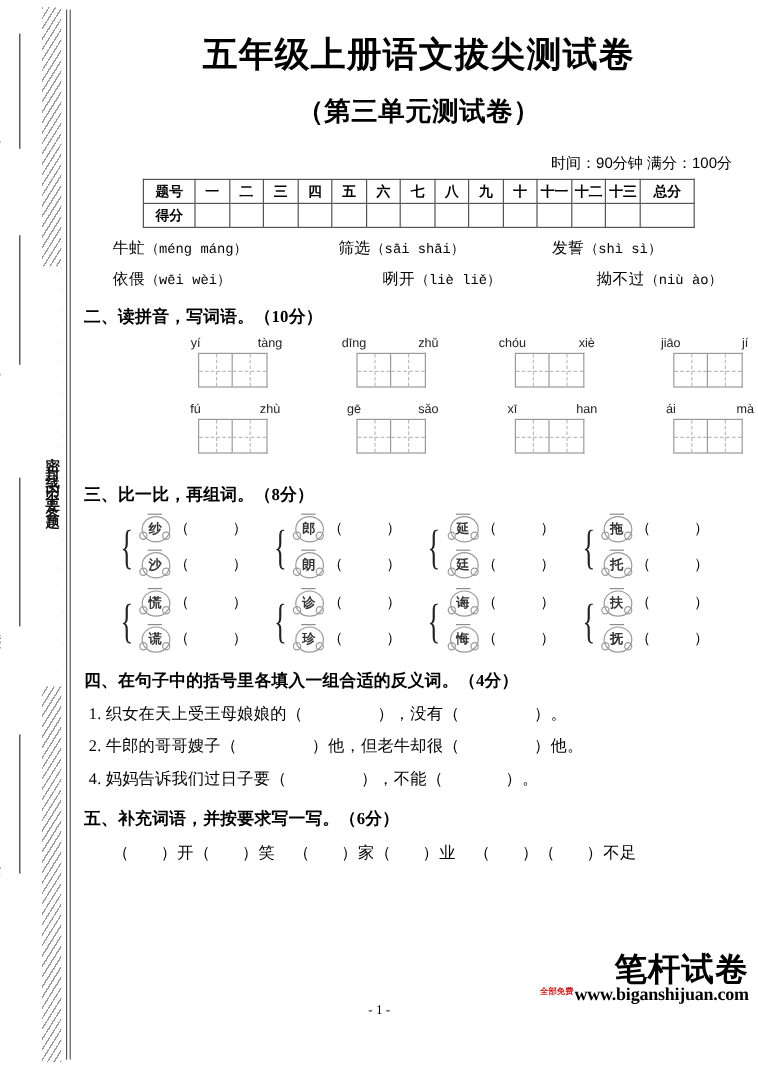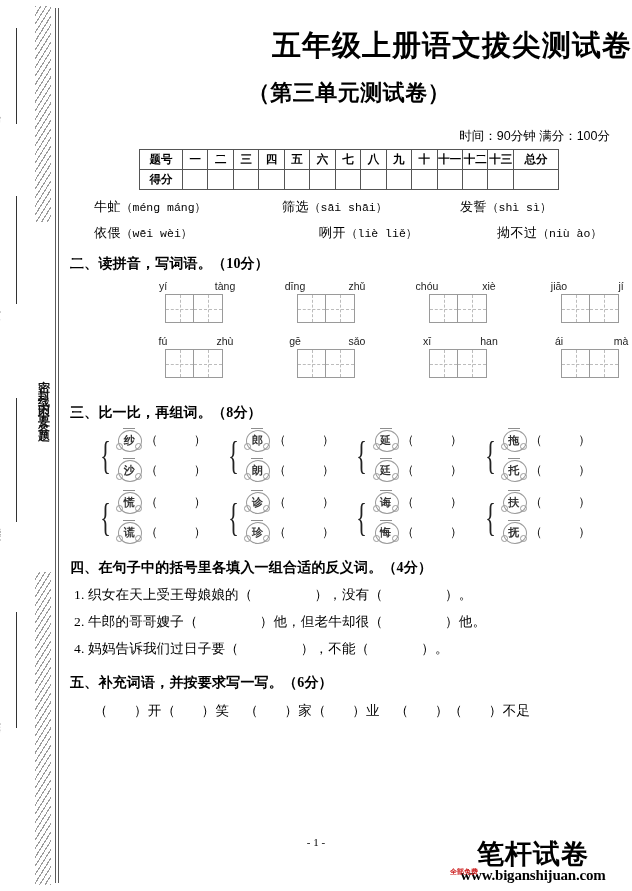--- a/index.html
+++ b/index.html
@@ -61,21 +61,21 @@
   }
   .border-rule.r1{left:55px;}
   .border-rule.r2{left:58px;}
 
   
   .content{
     position:absolute;left:66px;top:0;width:566px;height:891px;
   }
   h1.title{
     margin:0;padding:26px 0 0 0;
-    text-align:right;
+    text-align:center;
     font-size:29px;
     font-weight:700;
     letter-spacing:1px;
     font-family:"Liberation Serif","DejaVu Serif",serif;
   }
   h2.subtitle{
     margin:0;padding:12px 0 0 0;
     text-align:center;
     font-size:22px;
     font-weight:700;
@@ -85,21 +85,21 @@
     margin:20px 22px 4px 0;
     text-align:right;
     font-size:12.5px;
     font-family:"Liberation Sans","DejaVu Sans",sans-serif;
   }
 
   
   table.score{
     border-collapse:collapse;
     margin:3px auto 0 auto;
-    width:420px;
+    width:460px;
     table-layout:fixed;
     border-radius:14px;
   }
   table.score td{
     border:1px solid #555;
     height:17px;
     text-align:center;
     vertical-align:middle;
     font-size:11.5px;
     font-family:"Liberation Sans","DejaVu Sans",sans-serif;
@@ -228,21 +228,21 @@
   }
   .blank-w{display:inline-block;width:26px;}
 
   
   .page-num{
     position:absolute;left:0;right:0;top:836px;
     text-align:center;font-size:11px;
     font-family:"Liberation Serif","DejaVu Serif",serif;
   }
   .watermark{
-    position:absolute;right:8px;top:840px;width:182px;text-align:center;
+    position:absolute;right:8px;top:794px;width:182px;text-align:right;
   }
   .wm-main{
     font-size:27px;font-weight:700;letter-spacing:1px;
     font-family:"Liberation Sans","DejaVu Sans",sans-serif;
     line-height:1.05;
   }
   .wm-url{
     font-size:15px;font-weight:700;
     font-family:"Liberation Serif","DejaVu Serif",serif;
     letter-spacing:-0.2px;margin-top:-1px;

